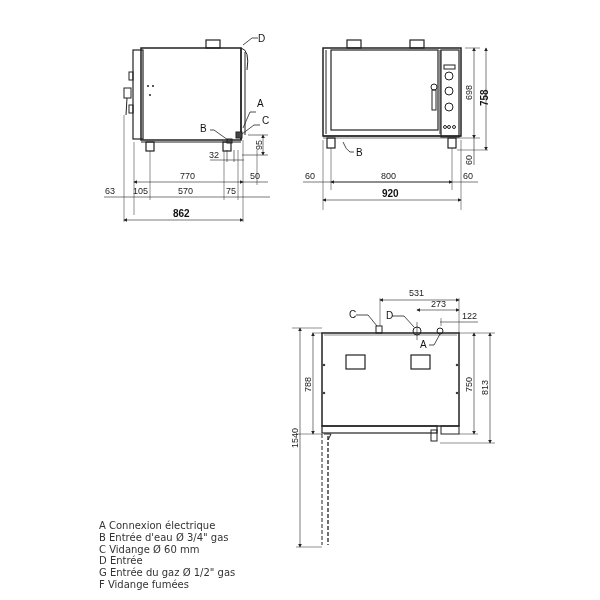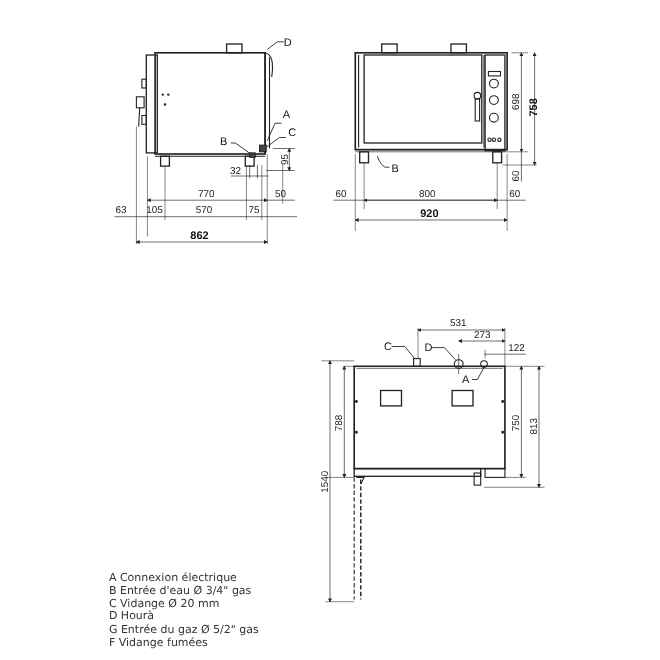--- a/index.html
+++ b/index.html
@@ -213,17 +213,17 @@
     <text class="dim" x="311" y="392" transform="rotate(-90 311 392)">788</text>
     <text class="dim" x="472" y="392" transform="rotate(-90 472 392)">750</text>
     <text class="dim" x="488" y="395" transform="rotate(-90 488 395)">813</text>
     <text class="dim" x="298" y="448" transform="rotate(-90 298 448)">1540</text>
   </g>
 </svg>
 
 <div class="legend">
   <div>A Connexion électrique</div>
   <div>B Entrée d'eau Ø 3/4" gas</div>
-  <div>C Vidange Ø 20 mm</div>
-  <div>D Hourà</div>
-  <div>G Entrée du gaz Ø 5/2" gas</div>
+  <div>C Vidange Ø 60 mm</div>
+  <div>D Entrée</div>
+  <div>G Entrée du gaz Ø 1/2" gas</div>
   <div>F Vidange fumées</div>
 </div>
 
 </body></html>

